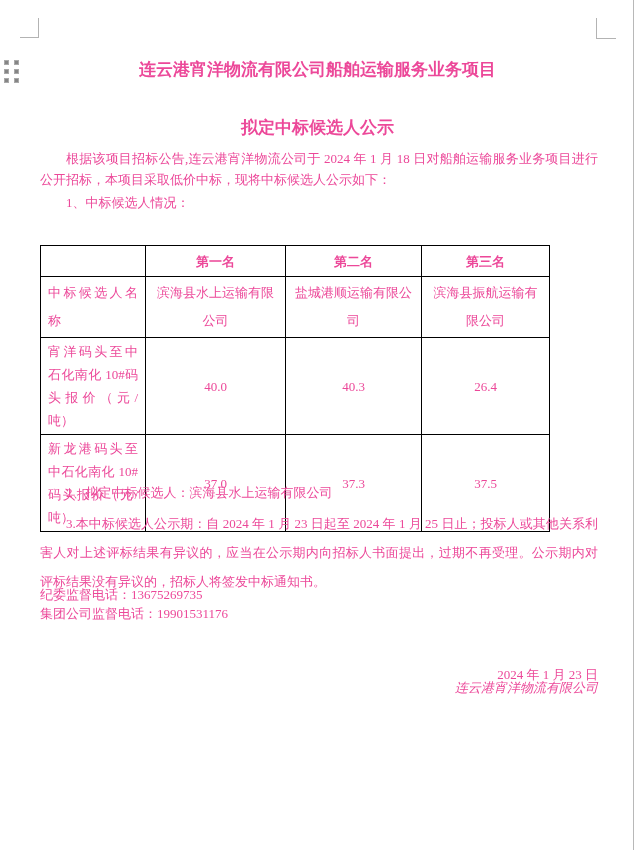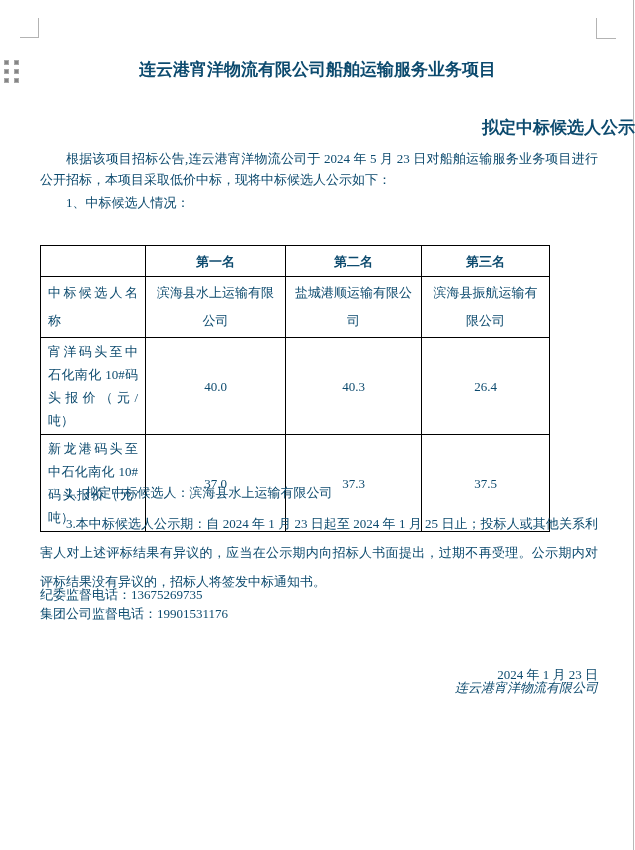--- a/index.html
+++ b/index.html
@@ -1,36 +1,36 @@
 <!DOCTYPE html>
 <html><head>
 <meta charset="utf-8">
 <style>
   html,body { margin:0; padding:0; background:#ffffff; }
   .page {
     position:relative; width:635px; height:850px; background:#ffffff;
     font-family:"Liberation Serif","DejaVu Serif",serif;
-    color:#0c4a6e; overflow:hidden;
+    color:#ec4899; overflow:hidden;
   }
   
   .crop-mark-tl { position:absolute; left:20px; top:18px; width:18px; height:19px;
     border-right:1px solid #b3b3b3; border-bottom:1px solid #b3b3b3; }
   .crop-mark-tr { position:absolute; left:596px; top:18px; width:19px; height:20px;
     border-left:1px solid #b3b3b3; border-bottom:1px solid #b3b3b3; }
   
   .page-edge { position:absolute; right:1px; top:0; width:1px; height:850px; background:#b8b8b8; }
   
   .drag-handle { position:absolute; left:4px; top:60px;
     display:grid; grid-template-columns:repeat(2,5px); grid-auto-rows:5px; gap:4px 5px; }
   .drag-handle .dot { width:5px; height:5px; background:#858585;
     box-shadow:inset 0 0 0 1px #a9a9a9; }
 
   .doc-title { position:absolute; left:0; right:0; top:58px; text-align:center;
     font-size:17px; font-weight:bold; line-height:24px; }
-  .doc-subtitle { position:absolute; left:0; right:0; top:116px; text-align:right;
+  .doc-subtitle { position:absolute; left:0; right:0; top:116px; text-align:center;
     font-size:17px; font-weight:bold; line-height:24px; }
 
   .para { position:absolute; left:40px; width:558px; font-size:13px;
     text-align:justify; line-height:21px; }
   .indent { text-indent:2em; }
   .p-intro { top:148px; }
   .p-item1 { top:192px; }
   .p-item2 { top:482px; }
   .p-item3 { top:509px; line-height:29px; }
   .p-phone1 { top:584px; text-align:left; }
@@ -64,21 +64,21 @@
     <span class="dot"></span>
     <span class="dot"></span>
     <span class="dot"></span>
     <span class="dot"></span>
     <span class="dot"></span>
   </div>
 
   <div class="doc-title">连云港宵洋物流有限公司船舶运输服务业务项目</div>
   <div class="doc-subtitle">拟定中标候选人公示</div>
 
-  <div class="para indent p-intro">根据该项目招标公告,连云港宵洋物流公司于 2024 年 5 月 23 日对船舶运输服务业务项目进行公开招标，本项目采取低价中标，现将中标候选人公示如下：</div>
+  <div class="para indent p-intro">根据该项目招标公告,连云港宵洋物流公司于 2024 年 1 月 18 日对船舶运输服务业务项目进行公开招标，本项目采取低价中标，现将中标候选人公示如下：</div>
   <div class="para indent p-item1">1、中标候选人情况：</div>
 
   <table class="bid">
     <colgroup>
       <col style="width:105px">
         <col style="width:140px">
         <col style="width:136px">
         <col style="width:128px">
     </colgroup>
     <tbody>

